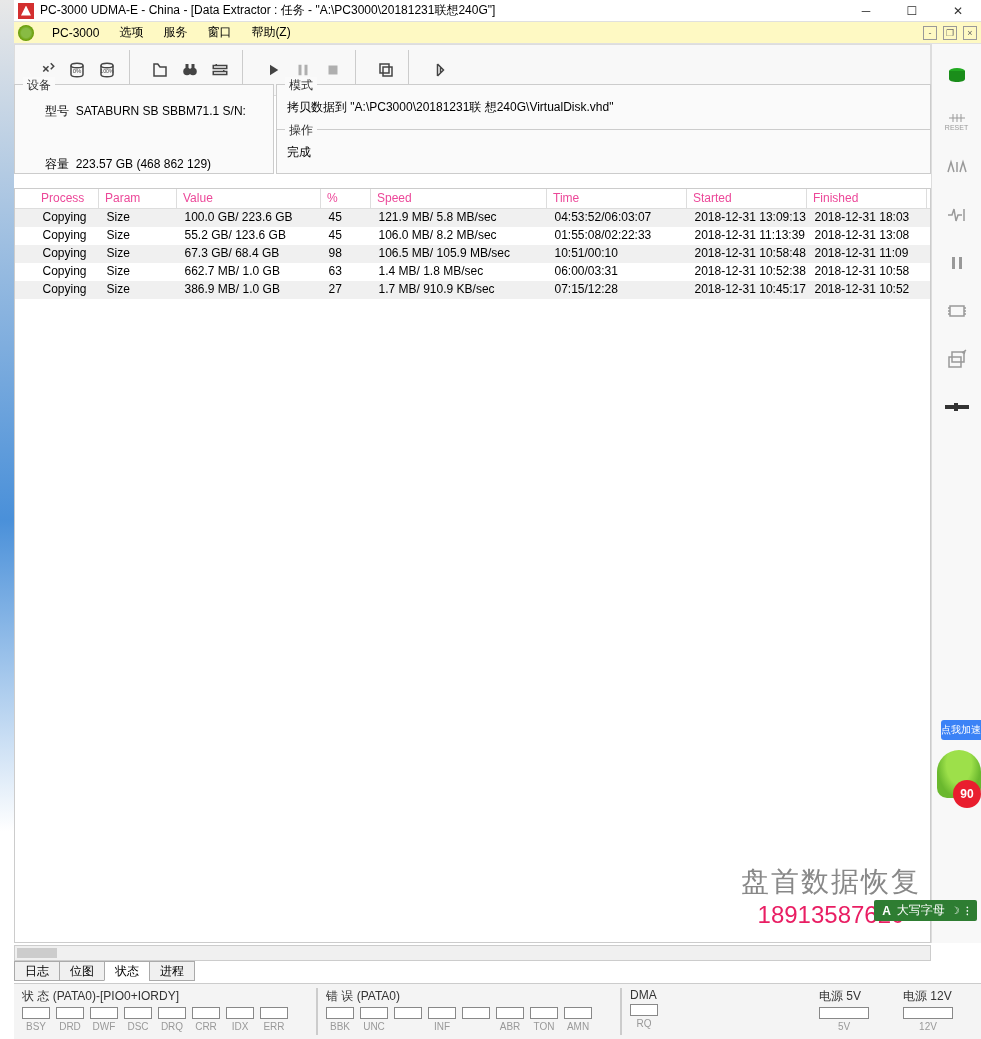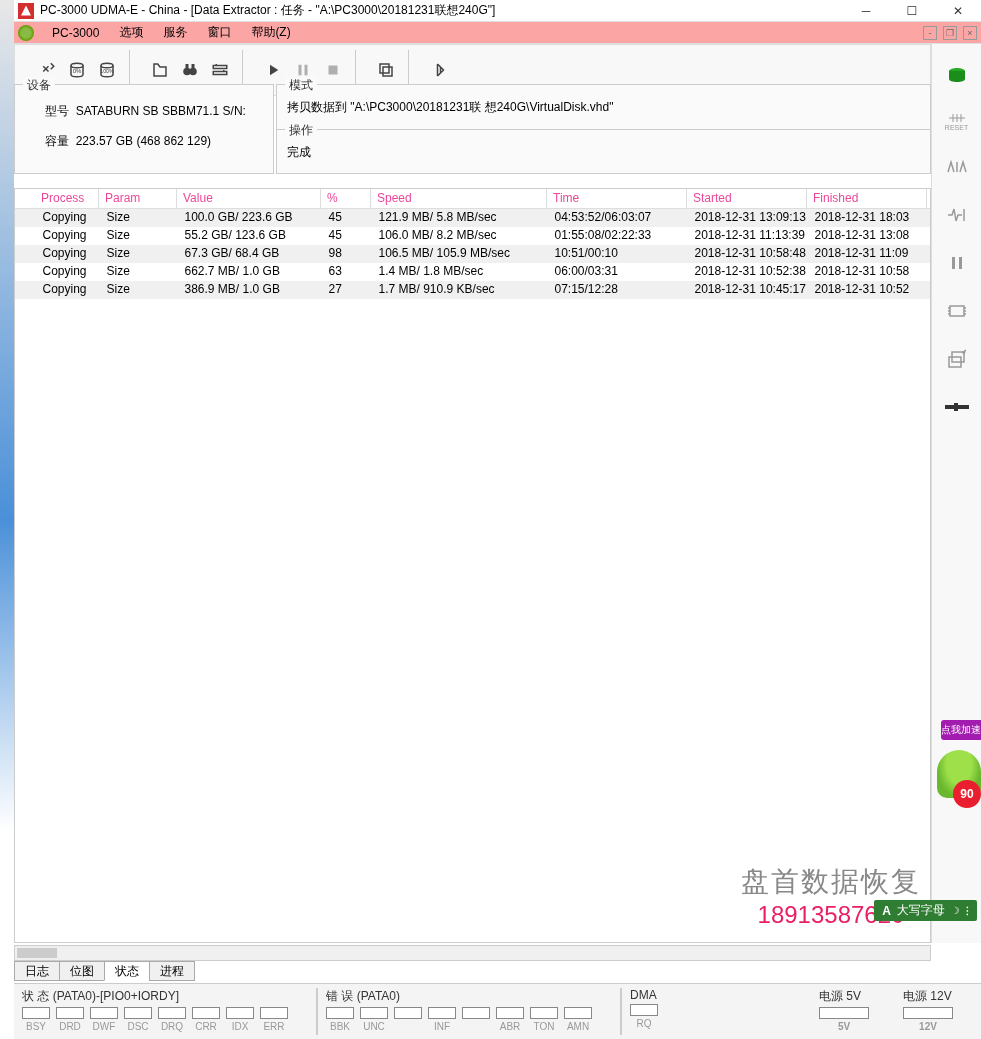--- a/index.html
+++ b/index.html
@@ -10,21 +10,21 @@
 
 
 .titlebar { position: absolute; left: 14px; top: 0; right: 0; height: 22px; background: #fff; border-bottom: 1px solid #e0e0e0; display: flex; align-items: center; padding-left: 4px; }
 .app-icon { width: 16px; height: 16px; background: #d32f2f; margin-right: 6px; display: inline-block; position: relative; }
 .app-icon::after { content: ""; position: absolute; left: 3px; top: 3px; width: 10px; height: 10px; background: #fff; clip-path: polygon(50% 0%, 0% 100%, 100% 100%); }
 .title-text { color: #000; font-size: 12px; }
 .win-controls { margin-left: auto; display: flex; }
 .win-btn { width: 46px; height: 22px; text-align: center; line-height: 22px; font-family: "Segoe UI Symbol", sans-serif; color: #333; }
 
 
-.menubar { position: absolute; left: 14px; top: 22px; right: 0; height: 22px; background: #fca5a5; display: flex; align-items: center; padding-left: 4px; border-bottom: 1px solid #e0e0e0; }
+.menubar { position: absolute; left: 14px; top: 22px; right: 0; height: 22px; background: #fef9c3; display: flex; align-items: center; padding-left: 4px; border-bottom: 1px solid #e0e0e0; }
 .menu-icon { width: 16px; height: 16px; background: radial-gradient(circle, #8b4 40%, #690 70%); border-radius: 50%; margin-right: 8px; }
 .menu-item { padding: 2px 10px; color: #000; }
 .mdi-controls { margin-left: auto; display: flex; padding-right: 4px; gap: 6px; }
 .mdi-btn { width: 14px; height: 14px; border: 1px solid #999; font-size: 9px; text-align: center; line-height: 12px; color: #666; }
 
 
 .toolbar { position: absolute; left: 14px; top: 44px; right: 50px; height: 52px; background: #f8f8f8; border: 1px solid #ddd; display: flex; align-items: center; padding: 0 10px; gap: 8px; }
 .tool-group { display: flex; gap: 2px; padding: 0 8px; border-right: 1px solid #ccc; height: 40px; align-items: center; }
 .tool-group:last-child { border-right: none; }
 .tool-btn { width: 28px; height: 28px; display: flex; align-items: center; justify-content: center; color: #444; }
@@ -57,21 +57,21 @@
 .col-time { width: 140px; }
 .col-started { width: 120px; }
 .col-finished { width: 120px; }
 
 
 .right-toolbar { position: absolute; right: 0; top: 44px; width: 50px; bottom: 96px; background: #f8f8f8; border-left: 1px solid #ddd; display: flex; flex-direction: column; align-items: center; padding-top: 20px; gap: 24px; }
 .rt-btn { width: 32px; height: 24px; display: flex; align-items: center; justify-content: center; color: #888; }
 .rt-btn.active { color: #1a8d1a; }
 
 
-.widget-badge { position: absolute; right: 0; top: 720px; width: 40px; height: 20px; background: #a21caf; color: #fff; font-size: 10px; text-align: center; line-height: 20px; border-radius: 3px 0 0 3px; }
+.widget-badge { position: absolute; right: 0; top: 720px; width: 40px; height: 20px; background: #3b82f6; color: #fff; font-size: 10px; text-align: center; line-height: 20px; border-radius: 3px 0 0 3px; }
 .widget-green { position: absolute; right: 0; top: 750px; width: 44px; height: 48px; background: radial-gradient(ellipse at 50% 30%, #9de04a 40%, #6ab82e 70%); border-radius: 22px 22px 10px 10px; }
 .widget-red-circle { position: absolute; right: 0; top: 780px; width: 28px; height: 28px; background: #e91e2e; border-radius: 50%; color: #fff; font-size: 12px; text-align: center; line-height: 28px; font-weight: bold; }
 
 
 .watermark { position: absolute; right: 60px; bottom: 110px; text-align: center; pointer-events: none; }
 .watermark-title { font-size: 28px; color: #888; letter-spacing: 2px; }
 .watermark-phone { font-size: 24px; color: #e91e63; }
 
 
 .ime-bar { position: absolute; right: 4px; bottom: 118px; background: #2e7d32; color: #fff; padding: 2px 8px; font-size: 12px; border-radius: 2px; display: flex; align-items: center; gap: 6px; }
@@ -88,21 +88,21 @@
 
 
 .statusbar { position: absolute; left: 14px; right: 0; bottom: 0; height: 56px; background: #f4f4f4; border-top: 1px solid #ccc; display: flex; padding: 4px 6px; }
 .status-group { display: flex; flex-direction: column; margin-right: 20px; }
 .status-label { color: #333; font-size: 12px; margin-bottom: 2px; padding-left: 2px; }
 .status-leds { display: flex; gap: 2px; }
 .led { display: flex; flex-direction: column; align-items: center; width: 32px; }
 .led-box { width: 28px; height: 12px; border: 1px solid #888; background: #fff; }
 .led-text { font-size: 10px; color: #999; margin-top: 2px; }
 .status-group.right { margin-left: auto; }
-.status-group.right .led { width: 54px; font-weight: bold; }
+.status-group.right .led { width: 54px; }
 .status-group.right .led-box { width: 50px; }
 .status-divider { width: 2px; background: #ccc; margin: 0 6px; }
 </style>
 </head>
 <body>
 
 <div class="left-sliver"></div>
 
 <div class="titlebar">
   <span class="app-icon"></span>
@@ -204,21 +204,21 @@
           <path d="M10 4v16M10 4l8 8-8 8M14 8v8" stroke="currentColor" stroke-width="2" fill="none"></path>
         </svg>
       </div>
   </div>
 </div>
 
 <div class="info-row">
   <div class="info-box device">
     <span class="legend">设备</span>
     <div class="info-line"><span>型号</span>&nbsp;&nbsp;<span>SATABURN  SB SBBM71.1 S/N:</span></div>
-    <div class="info-line" style="margin-top:13px"><span>容量</span>&nbsp;&nbsp;<span>223.57 GB (468 862 129)</span></div>
+    <div class="info-line" style="margin-top:36px"><span>容量</span>&nbsp;&nbsp;<span>223.57 GB (468 862 129)</span></div>
   </div>
   <div class="info-box mode-op">
     <div class="mode-sub">
       <span class="legend">模式</span>
       <div>拷贝数据到 "A:\PC3000\20181231联 想240G\VirtualDisk.vhd"</div>
     </div>
     <div class="mode-sub">
       <span class="legend">操作</span>
       <div>完成</div>
     </div>

